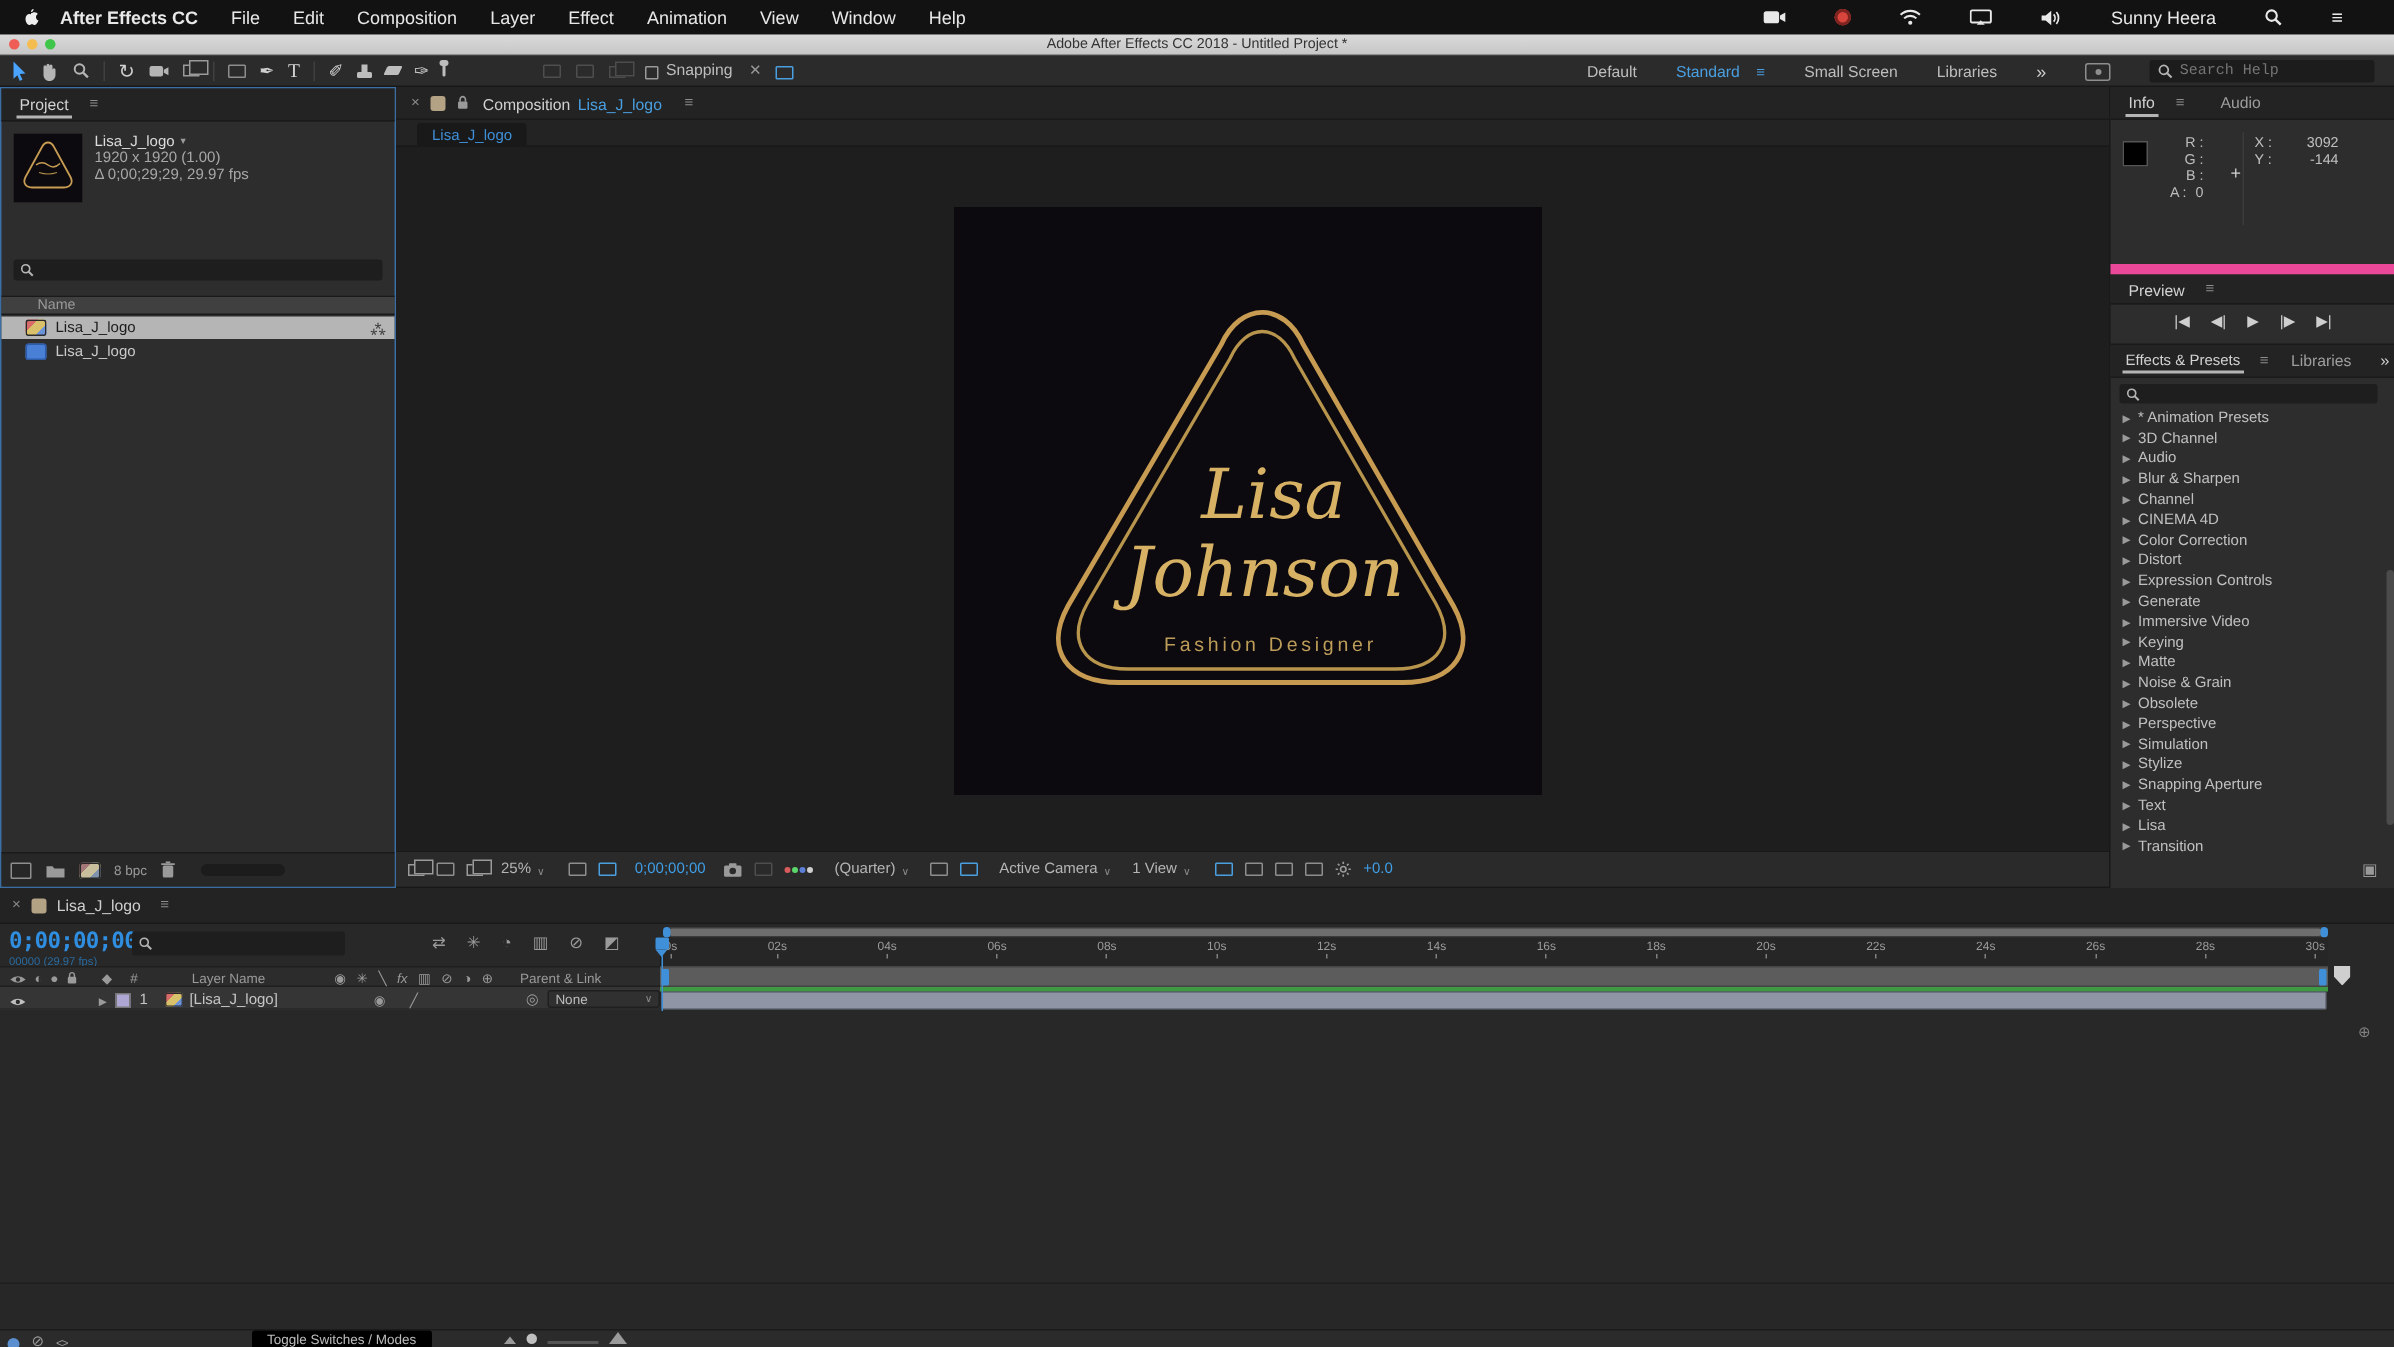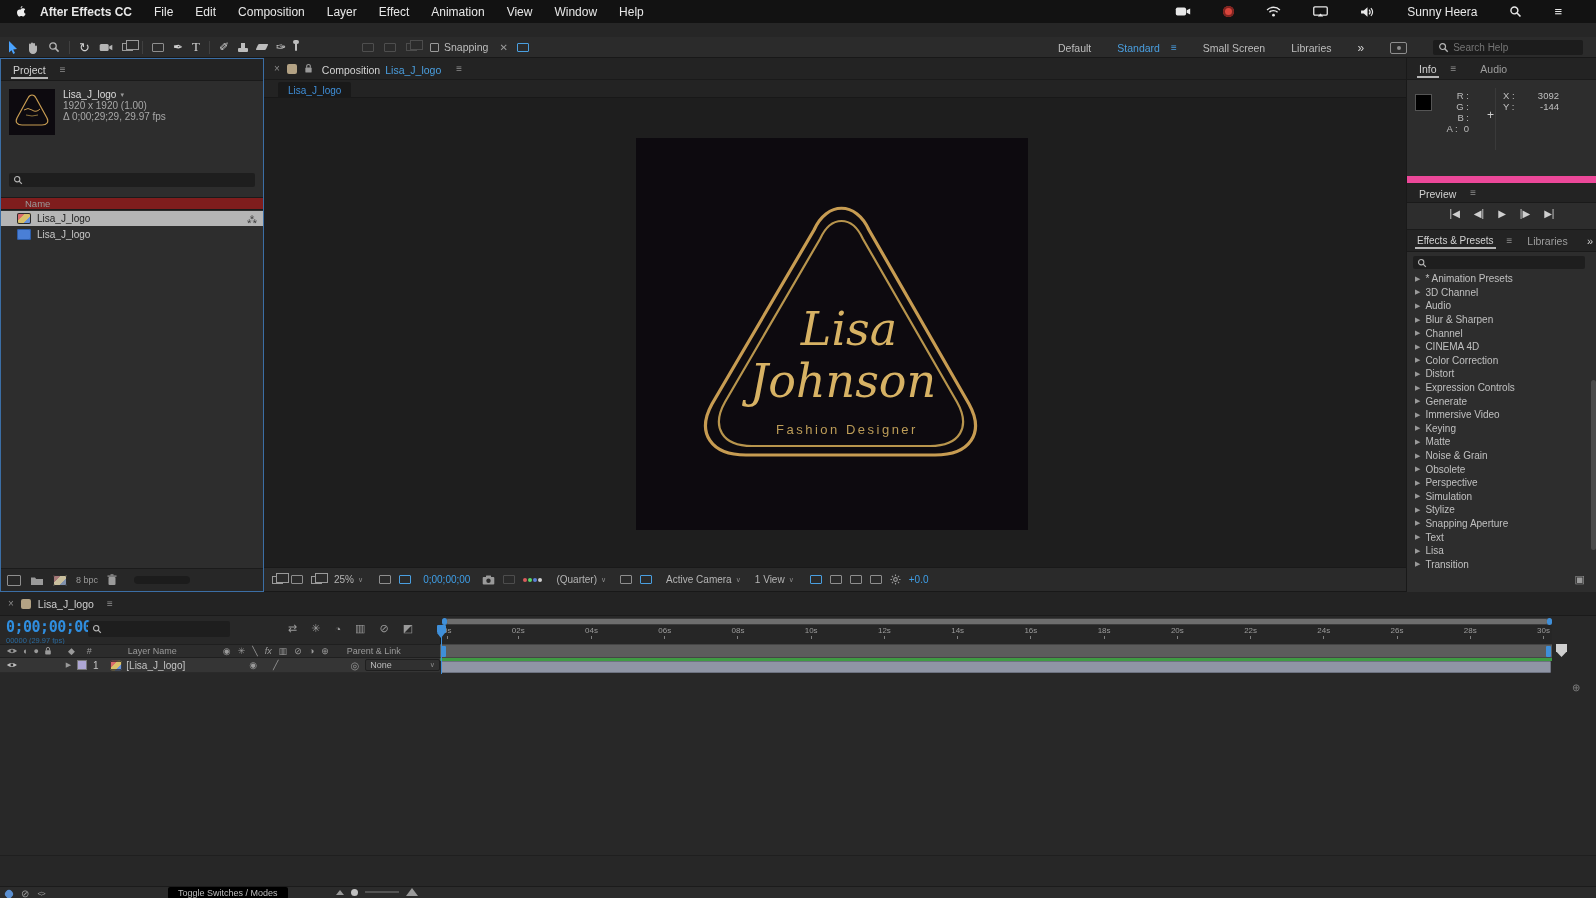--- a/index.html
+++ b/index.html
@@ -1,19 +1,19 @@
 <!DOCTYPE html>
 <html><head>
 <meta charset="utf-8">
 <style>
   *{box-sizing:border-box;margin:0;padding:0}
   body{background:#000;font-family:"Liberation Sans",sans-serif}
   .screen{position:relative;width:1596px;height:898px;background:#262626;overflow:hidden;color:#c8c8c8;font-size:10px}
   .a{position:absolute}
-  .row{display:flex;align-items:center}
+  .row{display:flex;align-items:flex-end}
   svg{display:block}
   .ic{color:#b5b5b5}
   
   .menubar{left:0;top:0;width:1596px;height:23px;background:#121212;display:flex;align-items:center;color:#e8e8e8;font-size:12px}
   .menus{display:flex;gap:22px;margin-left:14px}
   .menus span:first-of-type{font-weight:bold}
   .mb-right{margin-left:auto;display:flex;align-items:center;gap:32px;padding-right:34px;font-size:12px}
   
   .titlebar{left:0;top:23px;width:1596px;height:14px;background:linear-gradient(#dadada,#c7c7c7);border-bottom:1px solid #8f8f8f;color:#333;font-size:9.5px;display:flex;align-items:center;justify-content:center}
   .tl-lights{position:absolute;left:6px;top:3px;display:flex;gap:5px}
@@ -29,30 +29,30 @@
   .dualbox:after{content:"";position:absolute;left:3px;top:-4px;width:11px;height:8px;border:1px solid #9a9a9a;background:#2b2b2b}
   .stampi{position:relative;width:10px;height:4px;background:#bdbdbd;border-radius:1px;margin-top:5px}
   .stampi:before{content:"";position:absolute;left:3px;top:-5px;width:4px;height:5px;background:#bdbdbd}
   .eraseri{width:10px;height:6px;background:#bdbdbd;transform:skewX(-25deg);border-radius:1px}
   .pini{position:relative;width:2px;height:8px;background:#bdbdbd;border-radius:1px}
   .pini:before{content:"";position:absolute;left:-2px;top:-3px;width:6px;height:4px;background:#bdbdbd;border-radius:2px}
   .snapbox{width:9px;height:9px;border:1px solid #9a9a9a;border-radius:1px}
   .workspaces{position:absolute;left:1058px;top:0;height:21px;display:flex;align-items:center;gap:26px;font-size:10.5px;color:#bdbdbd}
   .ws-active{color:#4a9fe0}
   .searchbox{display:flex;align-items:center;gap:4px;background:#1c1c1c;border-radius:2px;height:15px;padding:0 5px;color:#8a8a8a}
-  .searchbox input{background:transparent;border:0;outline:none;color:#9a9a9a;font-size:10px;width:110px;font-family:Liberation Sans, sans-serif}
+  .searchbox input{background:transparent;border:0;outline:none;color:#9a9a9a;font-size:10px;width:110px;font-family:Liberation Mono, monospace}
   
   .panel-tabrow{display:flex;align-items:center;background:#232323;height:22px;font-size:10.5px;color:#9e9e9e;border-bottom:1px solid #1a1a1a}
   .ptab-active{color:#d2d2d2;border-bottom:2px solid #b5b5b5;padding:3px 2px 1px}
   .hamb{color:#8e8e8e;margin-left:6px;font-size:10px}
   .closex{color:#8a8a8a;font-size:10px}
   
   .project{left:0;top:58px;width:264px;height:534px;background:#2d2d2d;border:1px solid #3b6ea5}
   .inputbar{display:flex;align-items:center;gap:4px;background:#1e1e1e;border-radius:2px;height:14px;padding:0 4px;color:#8a8a8a}
-  .namehdr{background:#7f1d1d;border-top:1px solid #1a1a1a;border-bottom:1px solid #1a1a1a;color:#9a9a9a;font-size:9.5px;height:13px;display:flex;align-items:flex-start}
+  .namehdr{background:#404040;border-top:1px solid #1a1a1a;border-bottom:1px solid #1a1a1a;color:#9a9a9a;font-size:9.5px;height:13px;display:flex;align-items:flex-start}
   .prow{height:15px;display:flex;align-items:center;gap:6px;font-size:10px;padding-left:16px}
   .prow.sel{background:#b5b5b5;color:#1c1c1c}
   .ic-comp{width:14px;height:11px;border-radius:2px;background:linear-gradient(135deg,#d96a6a 0 34%,#d9c06a 34% 67%,#6a93d9 67% 100%);box-shadow:inset 0 0 0 1px #2a2a2a}
   .ic-footage{width:14px;height:11px;border-radius:2px;background:#4a7fd6;box-shadow:inset 0 0 0 1px #2c5ca8}
   .pbottom{position:absolute;left:0;bottom:0;width:100%;height:23px;background:#272727;border-top:1px solid #1b1b1b;display:flex;align-items:center;gap:9px;padding:0 6px;color:#9a9a9a}
   .scrollstub{width:56px;height:8px;border-radius:4px;background:#1c1c1c}
   
   .comp{left:264px;top:58px;width:1142px;height:534px;background:#1e1e1e;border-bottom:1px solid #181818}
   .comp .panel-tabrow{padding-left:10px;gap:7px}
   .compname{color:#4a9fe0}
@@ -210,20 +210,28 @@
       <span>Sunny Heera</span>
       <span>
           <svg class="ic" width="13" height="13" style="color:#e8e8e8">
             <use href="#i-mag"></use>
           </svg>
         </span>
       <span style="font-size:13px">≡</span>
     </div>
   </div>
 
+  <div class="titlebar a">
+    <div class="tl-lights">
+      <span class="light" style="background:#ee5d56"></span>
+      <span class="light" style="background:#f5bd4f"></span>
+      <span class="light" style="background:#3ec54a"></span>
+    </div>
+    <span>Adobe After Effects CC 2018 - Untitled Project *</span>
+  </div>
 
   <div class="toolbar a">
     <div class="tools">
       <span>
           <svg width="10" height="13" style="color:#4aa3ff">
             <use href="#i-cursor"></use>
           </svg>
         </span>
       <span>
           <svg class="ic" width="12" height="13">

